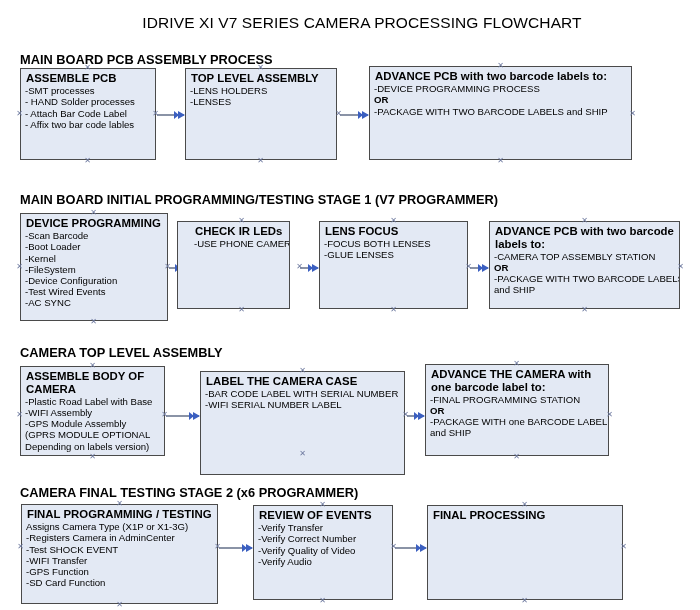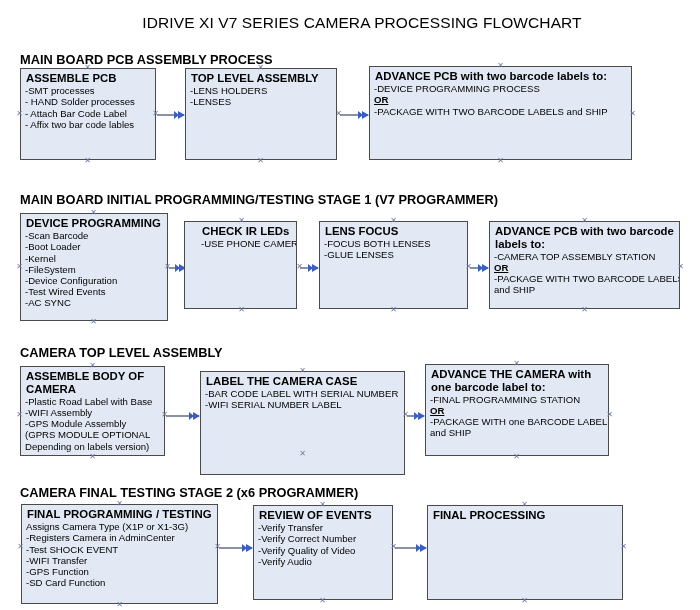--- a/index.html
+++ b/index.html
@@ -59,21 +59,20 @@
     padding: 0;
   }
   .node li {
     font-size: 9.6px;
     line-height: 11.2px;
     color: #000;
     white-space: nowrap;
   }
   .node li.b {
     font-weight: bold;
-    text-decoration: underline;
   }
   
   .conn {
     position: absolute;
     height: 2px;
     background: #8a93a6;
   }
   .conn::after {
     content: "";
     position: absolute;
@@ -174,21 +173,21 @@
       <li>-AC SYNC</li>
     </ul>
   </div>
   <div class="hx" style="left:90px; top:209px;"></div>
   <div class="hx" style="left:90px; top:318px;"></div>
   <div class="hx" style="left:16px; top:263px;"></div>
 
   <div class="conn" style="left:169px; top:267px; width:16px;"></div>
   <div class="hx" style="left:164px; top:263px;"></div>
 
-  <div class="node" style="left:184px; top:221px; width:113px; height:88px;padding-left:16px;">
+  <div class="node" style="left:177px; top:221px; width:113px; height:88px;padding-left:16px;">
     <span class="ttl">CHECK IR LEDs</span>
     <ul>
       <li>-USE PHONE CAMERA</li>
     </ul>
   </div>
   <div class="hx" style="left:238px; top:217px;"></div>
   <div class="hx" style="left:238px; top:306px;"></div>
 
   <div class="conn" style="left:300px; top:267px; width:18px;"></div>
   <div class="hx" style="left:296px; top:263px;"></div>

